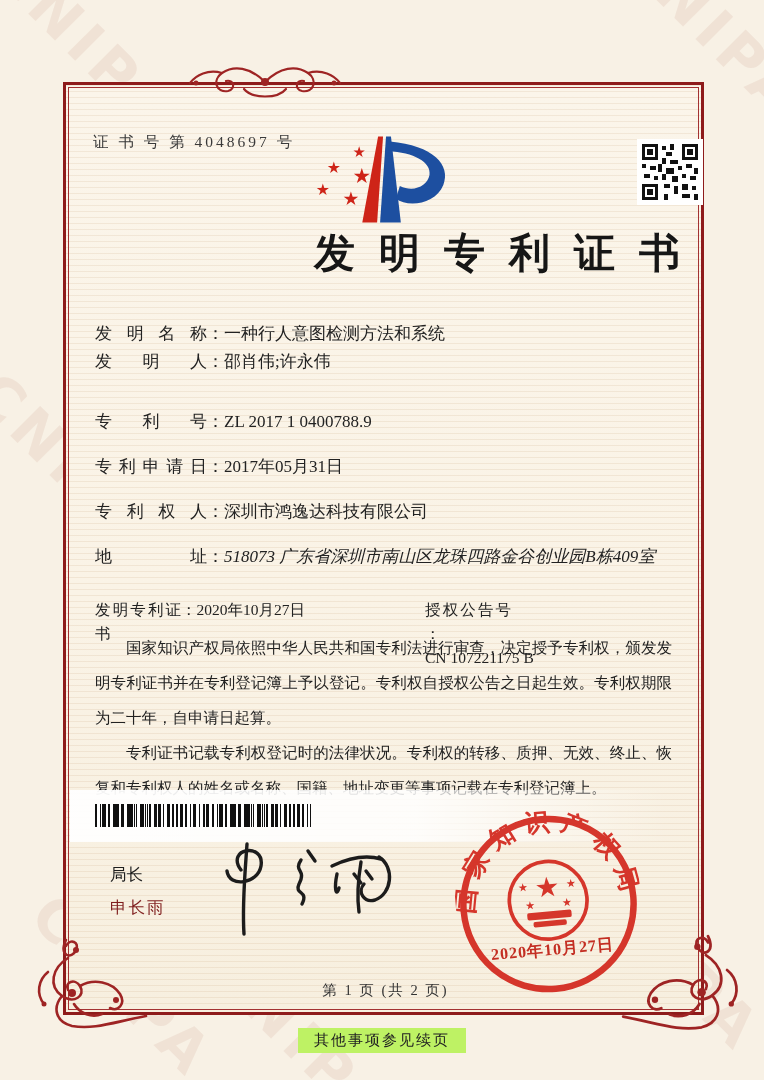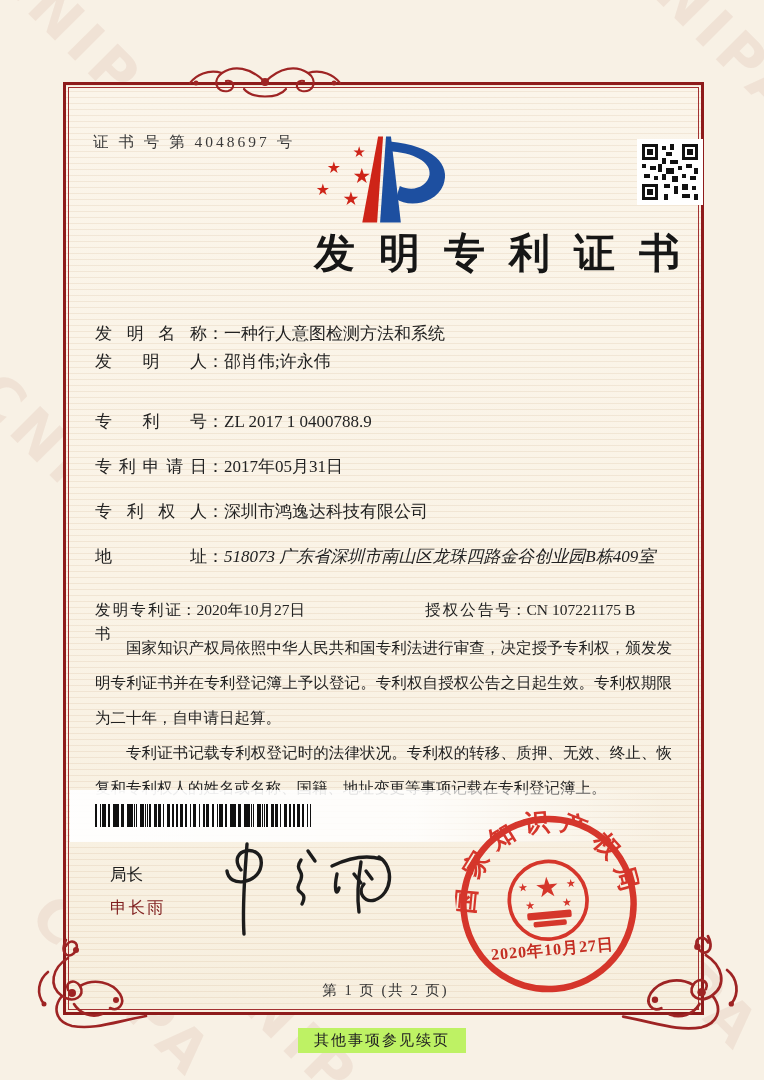--- a/index.html
+++ b/index.html
@@ -200,21 +200,21 @@
     <span class="field-label">地址</span>
       <span class="field-colon">：</span>
     <span class="field-value" style="width:452px;font-style:italic;">518073 广东省深圳市南山区龙珠四路金谷创业园B栋409室</span>
   </div>
 
   <div class="grant-group" style="left:95px; top:598px;">
     <span class="field-label">发明专利证书</span>
       <span class="field-colon">：</span>
     <span class="field-value">2020年10月27日</span>
   </div>
-  <div class="grant-group" style="left:425px; top:598px;">
+  <div class="grant-group" style="left:425px; top:598px;flex-direction:column;">
     <span class="field-label">授权公告号</span>
       <span class="field-colon">：</span>
     <span class="field-value">CN 107221175 B</span>
   </div>
 
   <div class="paragraphs">
     <p>国家知识产权局依照中华人民共和国专利法进行审查，决定授予专利权，颁发发明专利证书并在专利登记簿上予以登记。专利权自授权公告之日起生效。专利权期限为二十年，自申请日起算。</p>
     <p>专利证书记载专利权登记时的法律状况。专利权的转移、质押、无效、终止、恢复和专利权人的姓名或名称、国籍、地址变更等事项记载在专利登记簿上。</p>
   </div>
 

